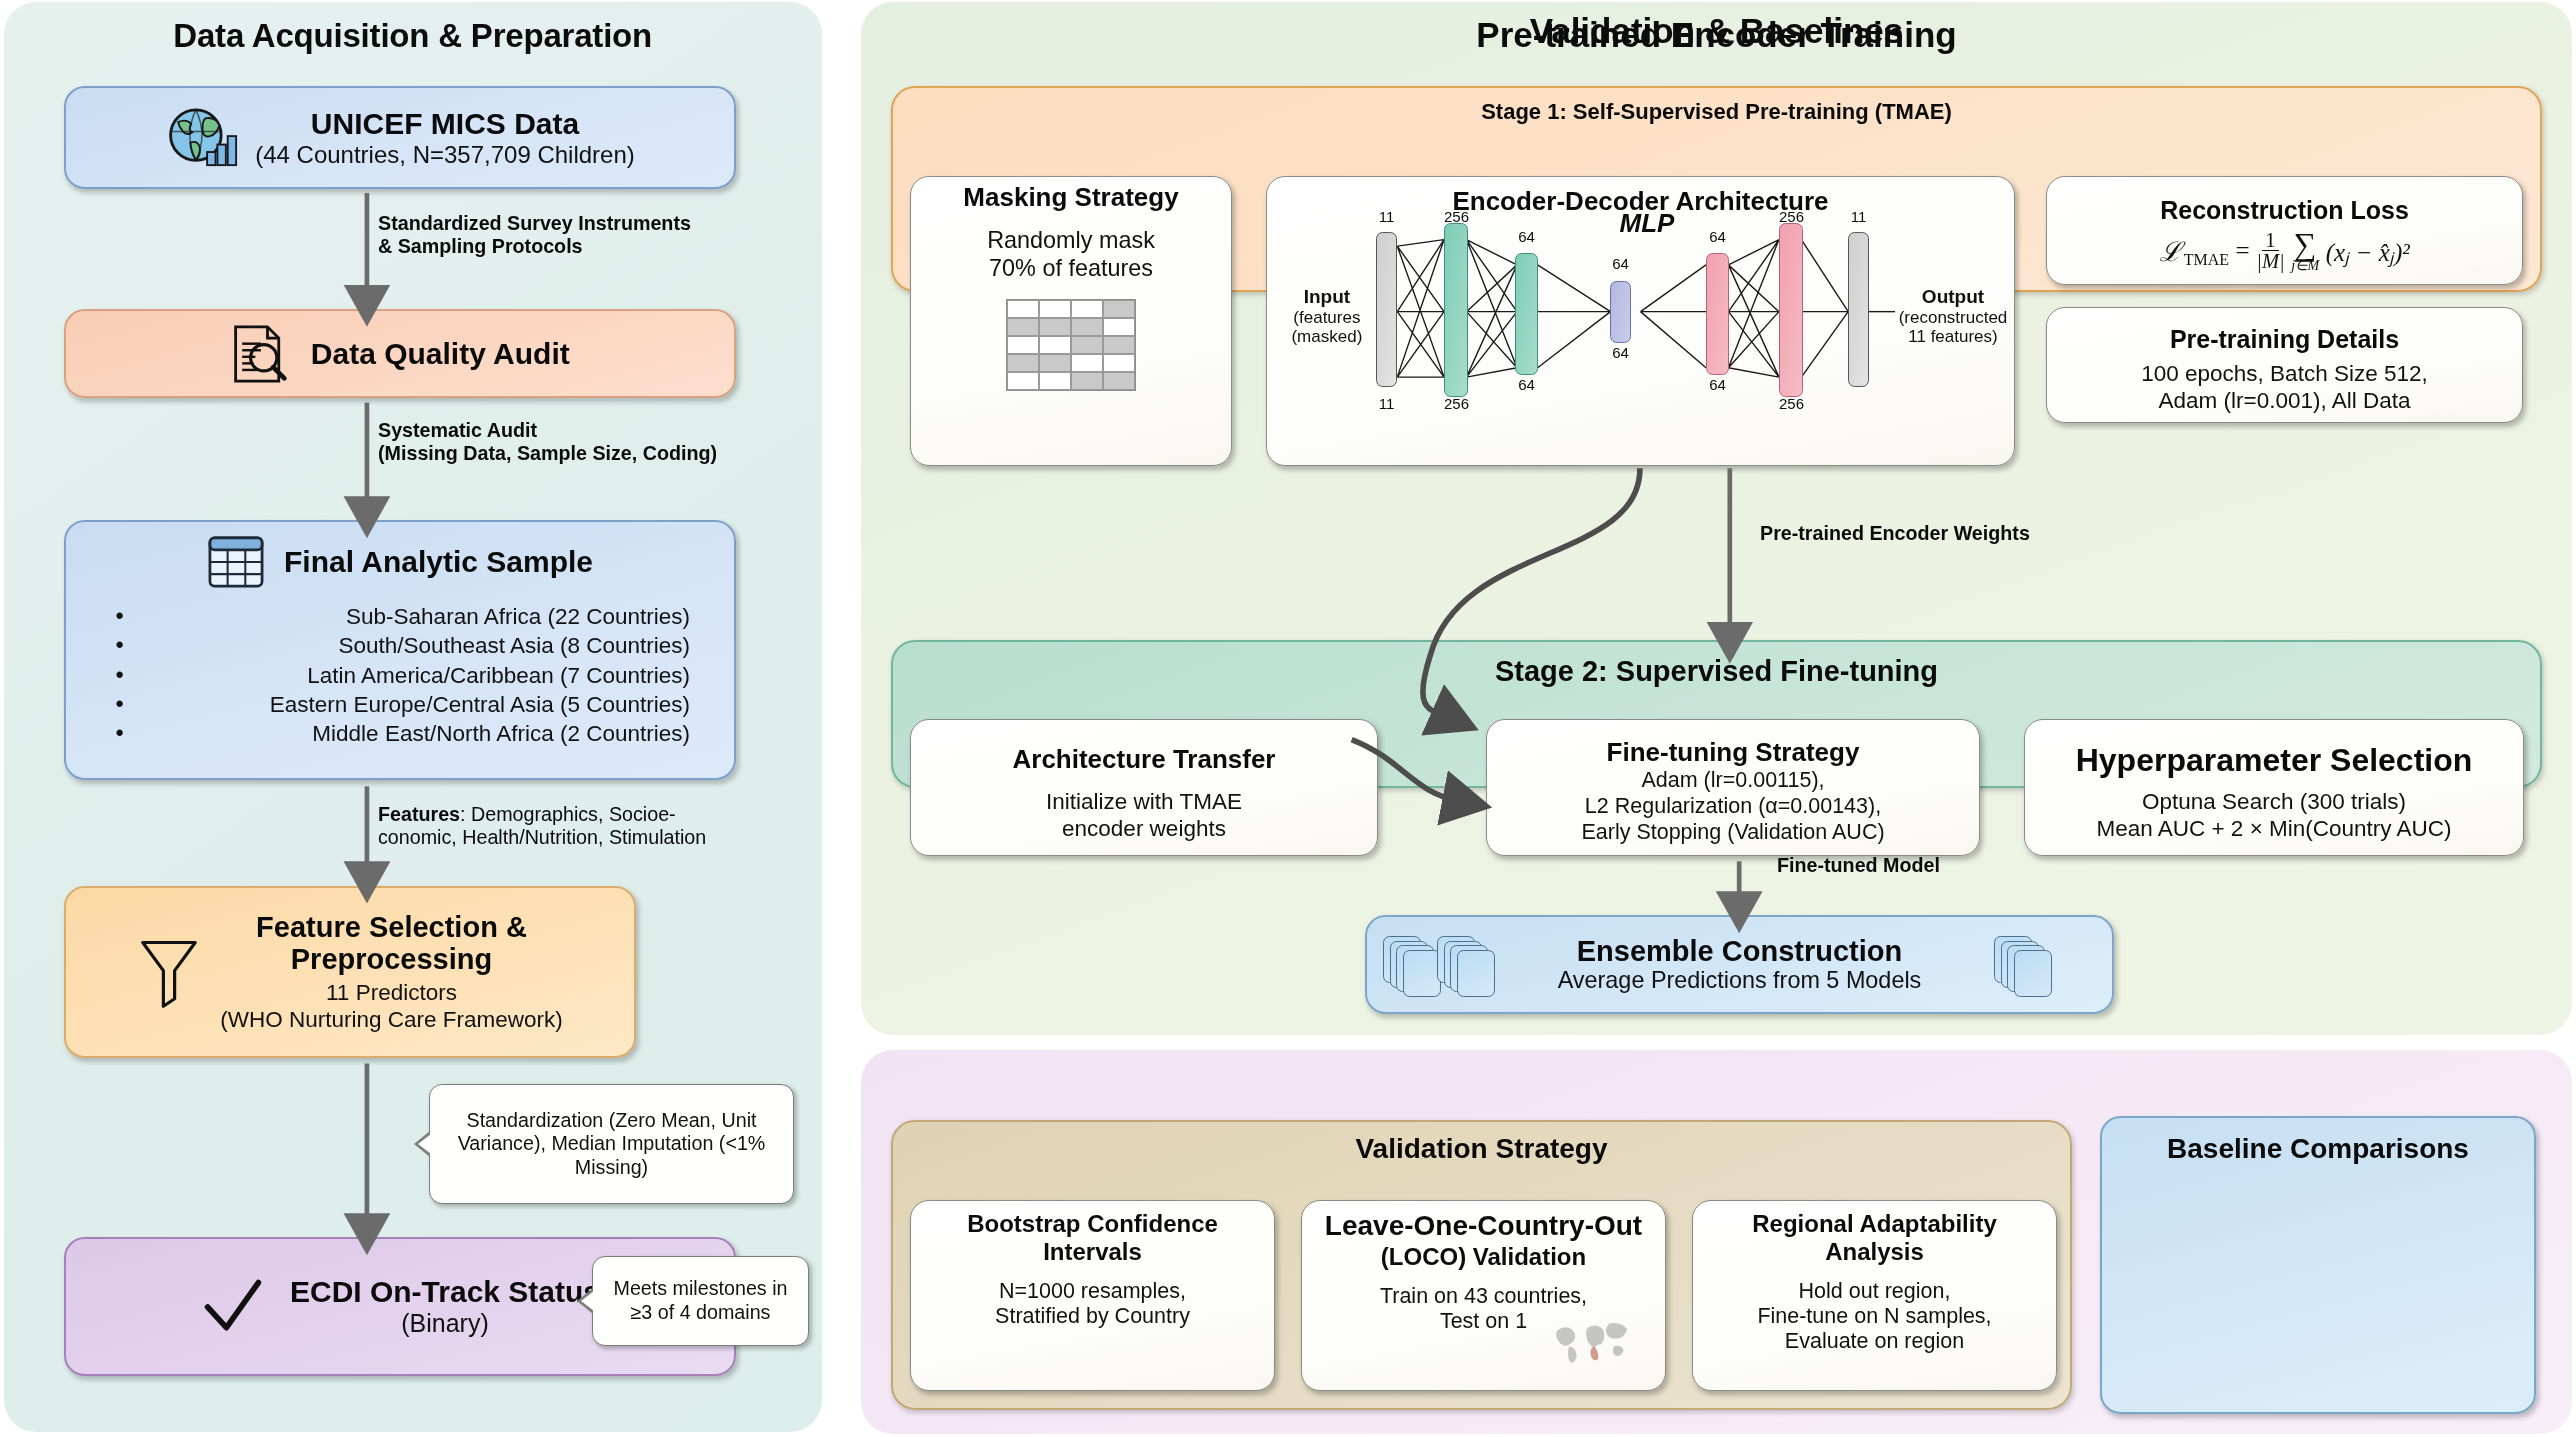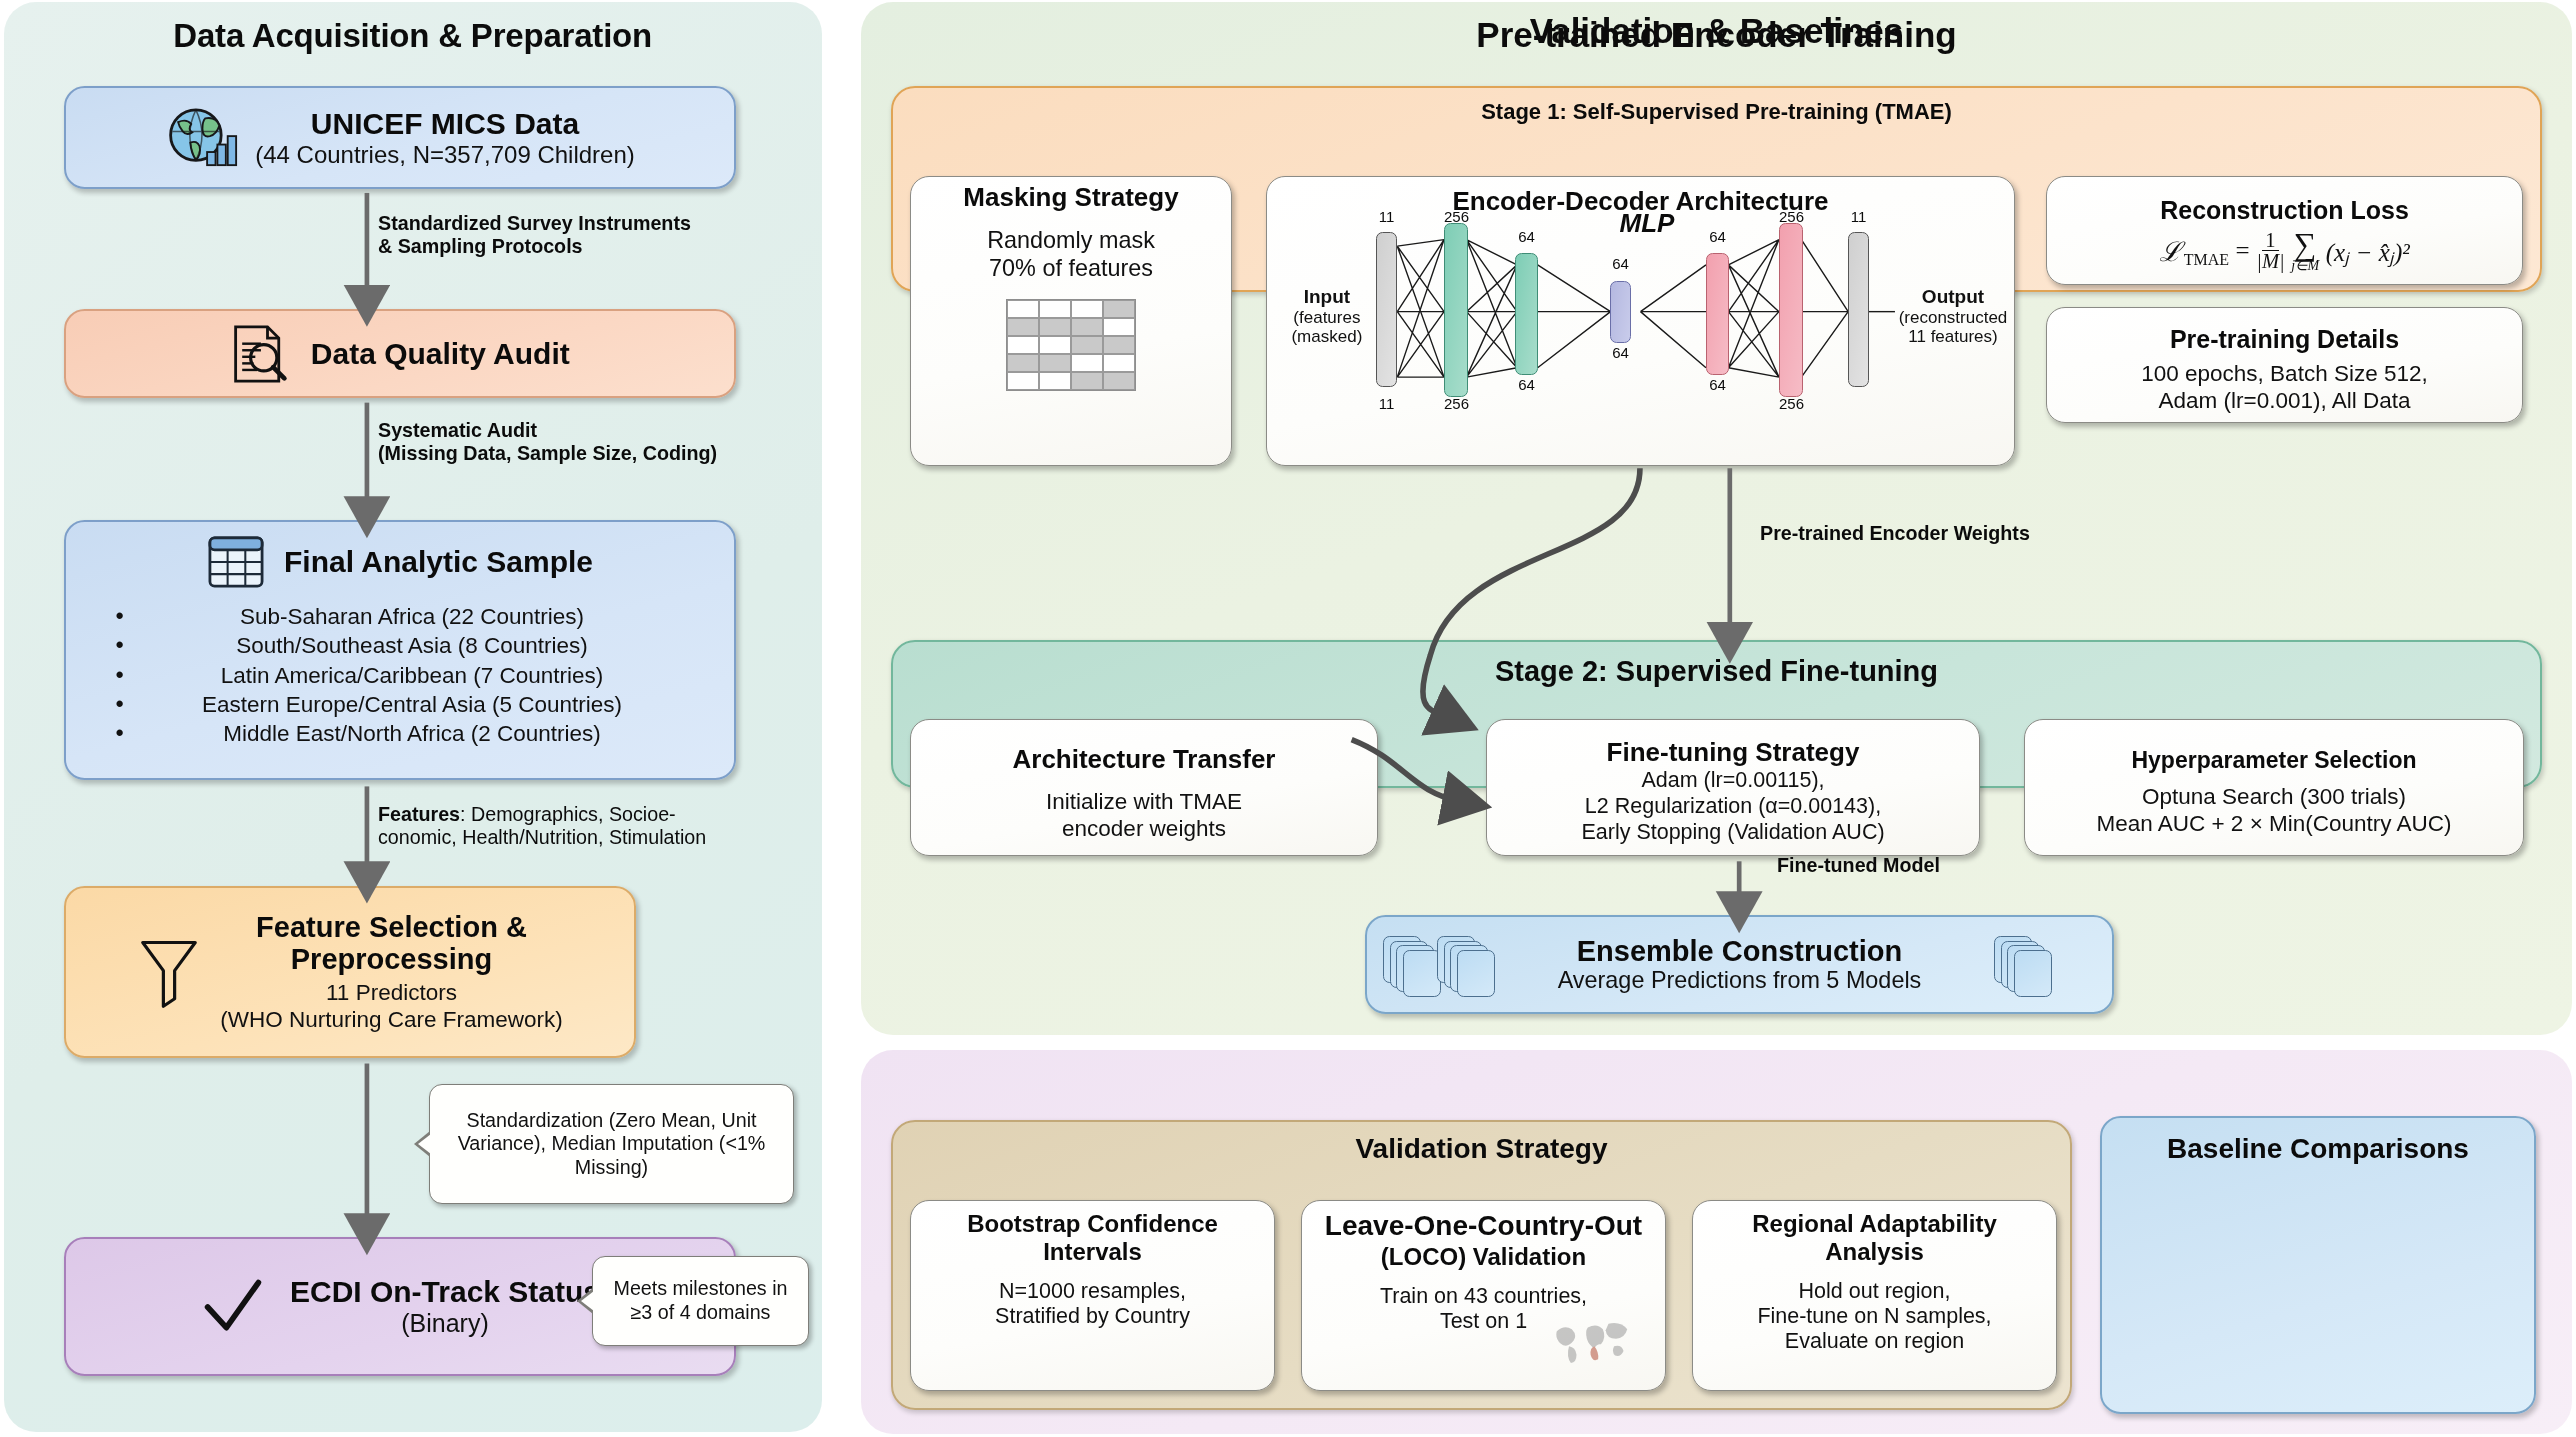--- a/index.html
+++ b/index.html
@@ -36,21 +36,21 @@
   .white-card .ttl{font-weight:bold;color:#0b0b0b;}
   .white-card .bd{color:#111;}
 
   .stage-band{position:absolute;box-sizing:border-box;border-radius:24px;box-shadow:1.9px 2.8px 5.6px rgba(0,0,0,.18);}
   #stage1-band{left:891px;top:86px;width:1651px;height:206px;background:linear-gradient(160deg,#fbddbf 0%,#fce3cb 60%,#fde8d4 100%);border:2.8px solid #e0a456;}
   #stage2-band{left:891px;top:640px;width:1651px;height:148px;background:linear-gradient(160deg,#b9ded0 0%,#c8e5da 55%,#d2e9df 100%);border:2.8px solid #72b79c;}
   #valstrategy-band{left:891px;top:1120px;width:1181px;height:290px;background:linear-gradient(160deg,#e0d2b4 0%,#e6dcc3 55%,#ece4d0 100%);border:2.8px solid #c2a878;}
   .band-title{position:absolute;width:100%;text-align:center;font-weight:bold;color:#0b0b0b;}
 
   
-  ul.bullets{list-style:none;margin:0;padding:0;text-align:center;}
+  ul.bullets{list-style:none;margin:0;padding:0;text-align:right;}
   ul.bullets li{position:relative;padding-left:24px;line-height:1.30;color:#111;}
   ul.bullets li:before{content:"\2022";position:absolute;left:5.6px;top:-0.9px;font-size:1.05em;}
 
   
   .arrow-label{position:absolute;color:#0b0b0b;line-height:1.18;}
   .arrow-label b{font-weight:bold;}
 
   
   .callout{position:absolute;box-sizing:border-box;background:#fffffd;border:1.9px solid #7e7e79;border-radius:13px;
            box-shadow:2.8px 2.8px 4.7px rgba(0,0,0,.25);display:flex;align-items:center;justify-content:center;
@@ -320,21 +320,21 @@
   </div>
 
   <div class="white-card" style="left:1486px;top:719px;width:494px;height:137px;padding-top:7.5px;justify-content:center;">
     <div class="ttl" style="font-size:26px;">Fine-tuning Strategy</div>
     <div class="bd" style="font-size:21.5px;line-height:1.2;">Adam (lr=0.00115),</div>
     <div class="bd" style="font-size:21.5px;line-height:1.2;">L2 Regularization (α=0.00143),</div>
     <div class="bd" style="font-size:21.5px;line-height:1.2;">Early Stopping (Validation AUC)</div>
   </div>
 
   <div class="white-card" style="left:2024px;top:719px;width:500px;height:137px;padding-top:9.4px;justify-content:center;">
-    <div class="ttl" style="font-size:23px;">Hyperparameter Selection</div>
+    <div class="ttl" style="font-size:32px;">Hyperparameter Selection</div>
     <div class="bd" style="font-size:22.5px;margin-top:9.4px;line-height:1.22;">Optuna Search (300 trials)</div>
     <div class="bd" style="font-size:22.5px;line-height:1.22;">Mean AUC + 2 × Min(Country AUC)</div>
   </div>
 
   <div class="arrow-label" style="left:1777px;top:854px;width:309px;font-size:19.7px;font-weight:bold;">Fine-tuned Model</div>
 
   <div class="node lightblue" id="n-ensemble" style="left:1365px;top:915px;width:749px;height:99px;">
     <div>
       <div class="hd" style="font-size:29px;line-height:1.12;">Ensemble Construction</div>
       <div class="sub" style="font-size:23.4px;line-height:1.14;">Average Predictions from 5 Models</div>

